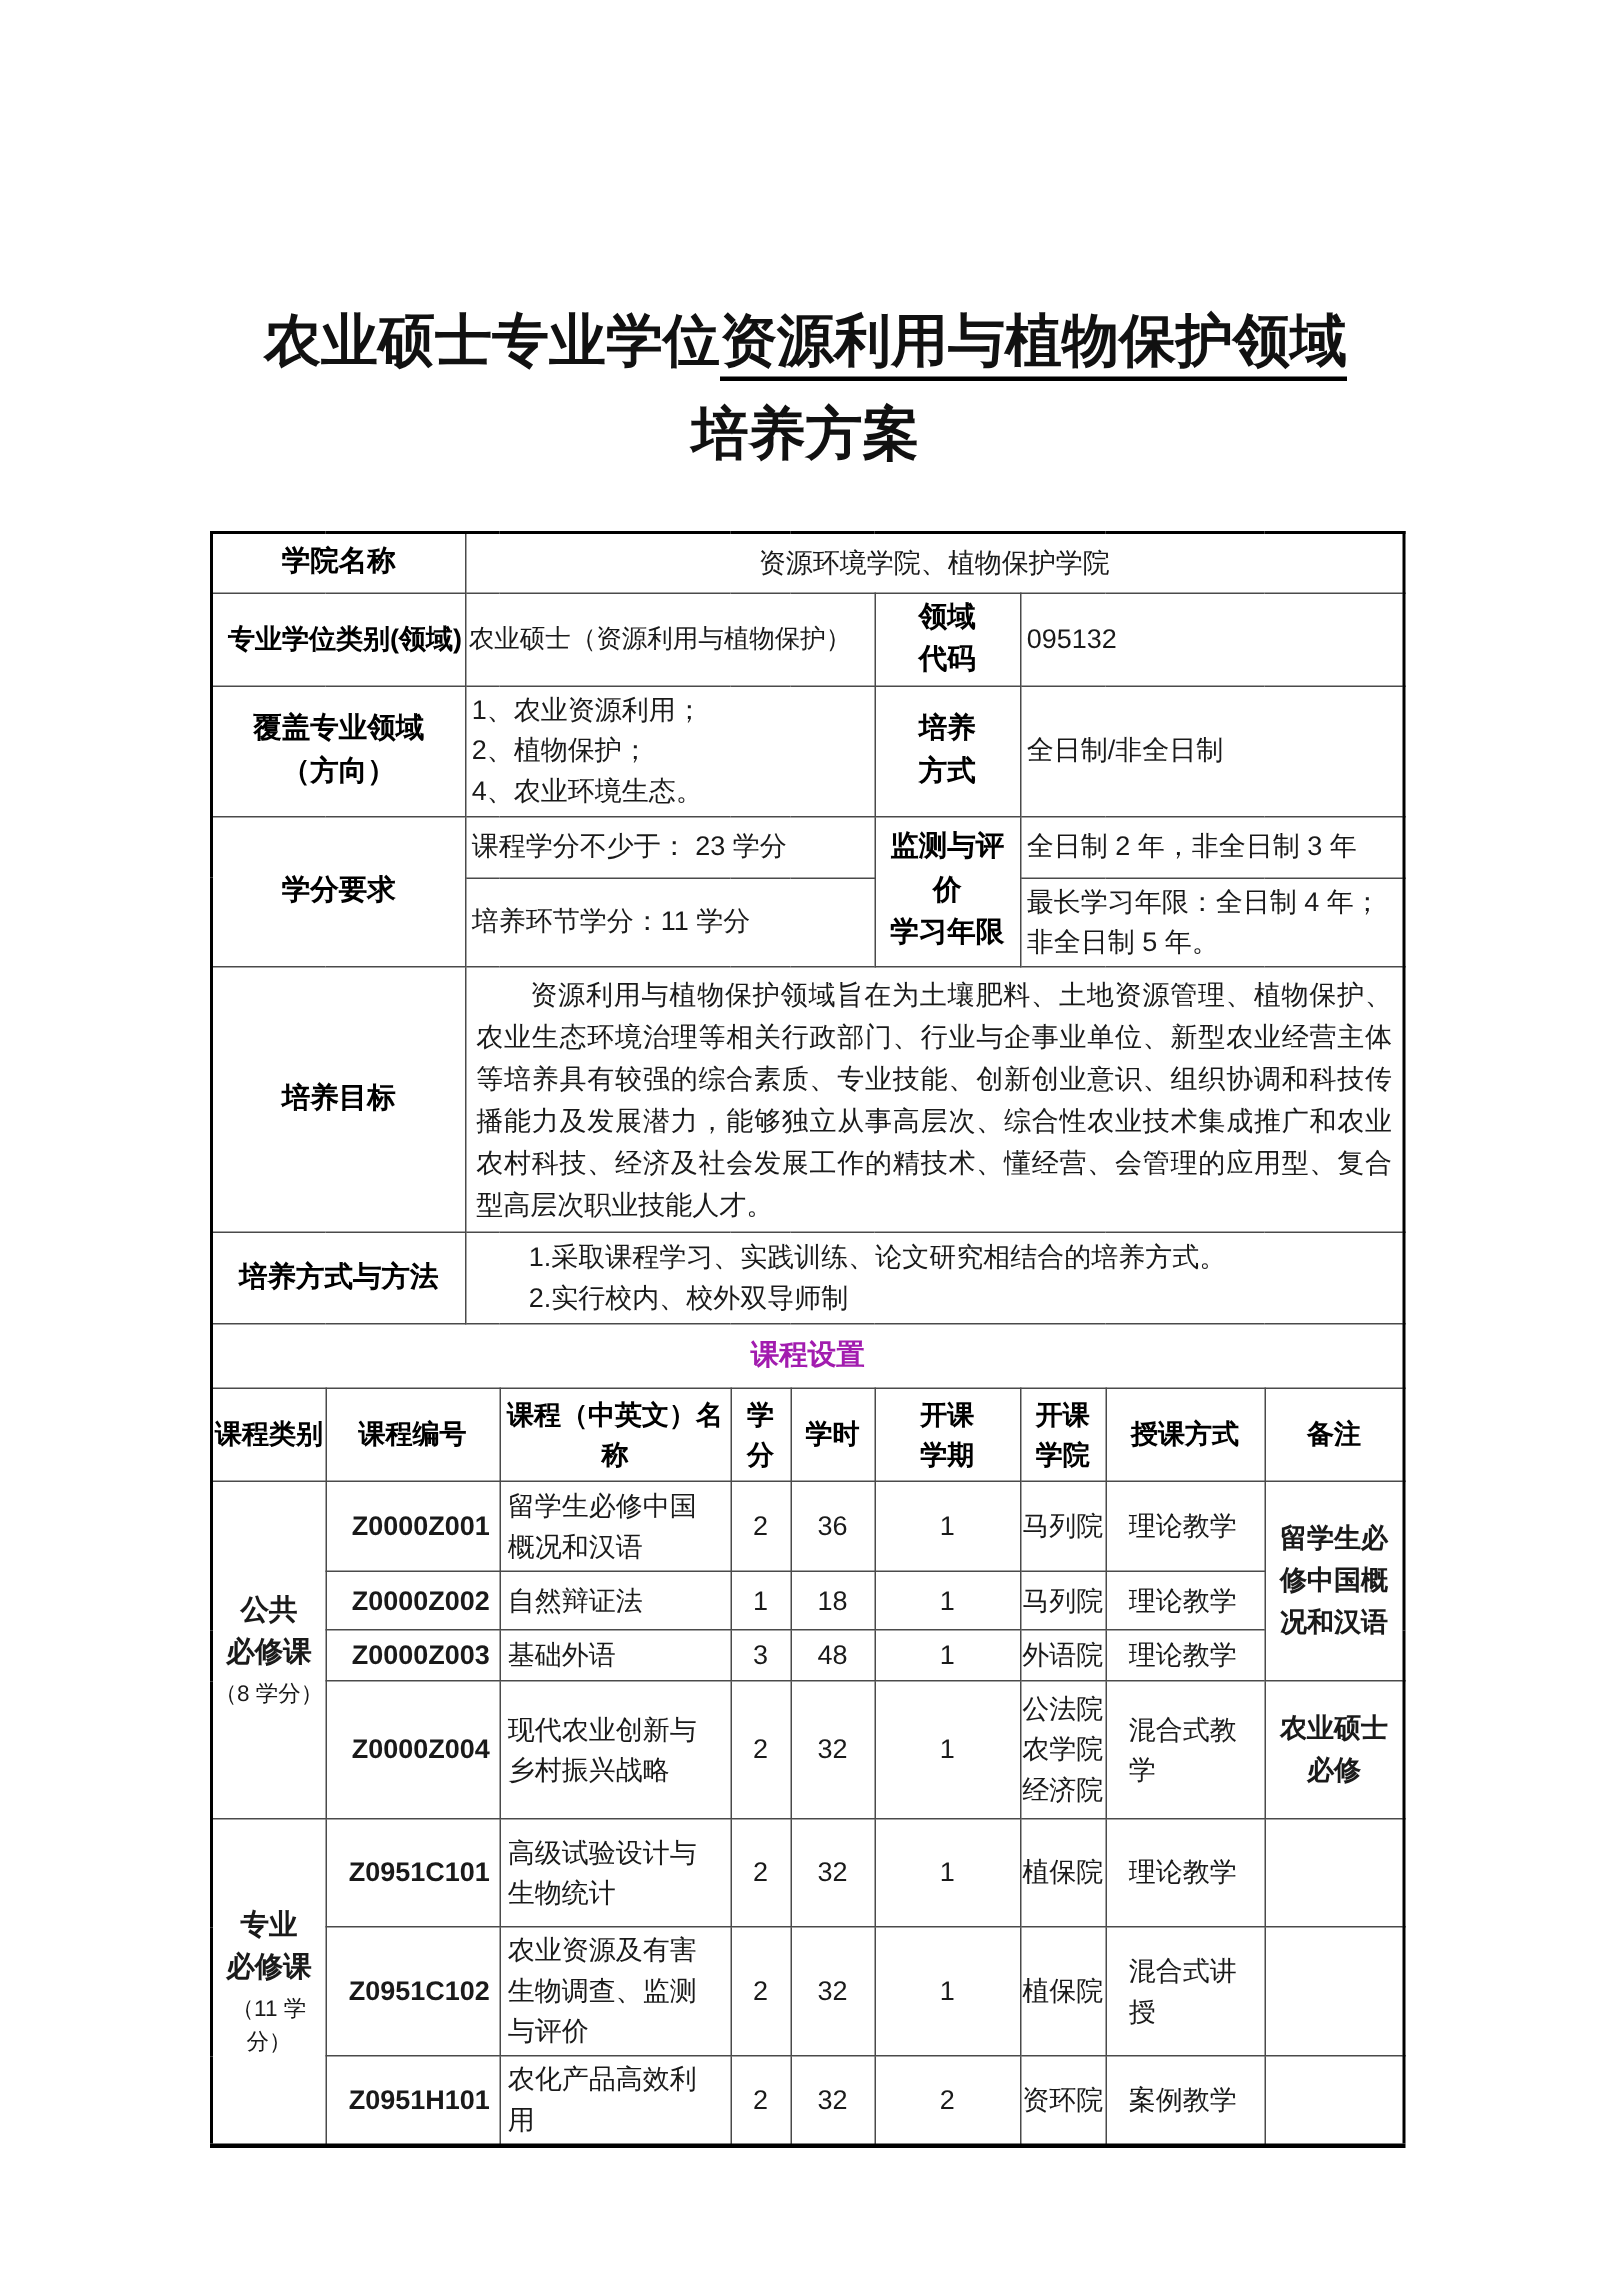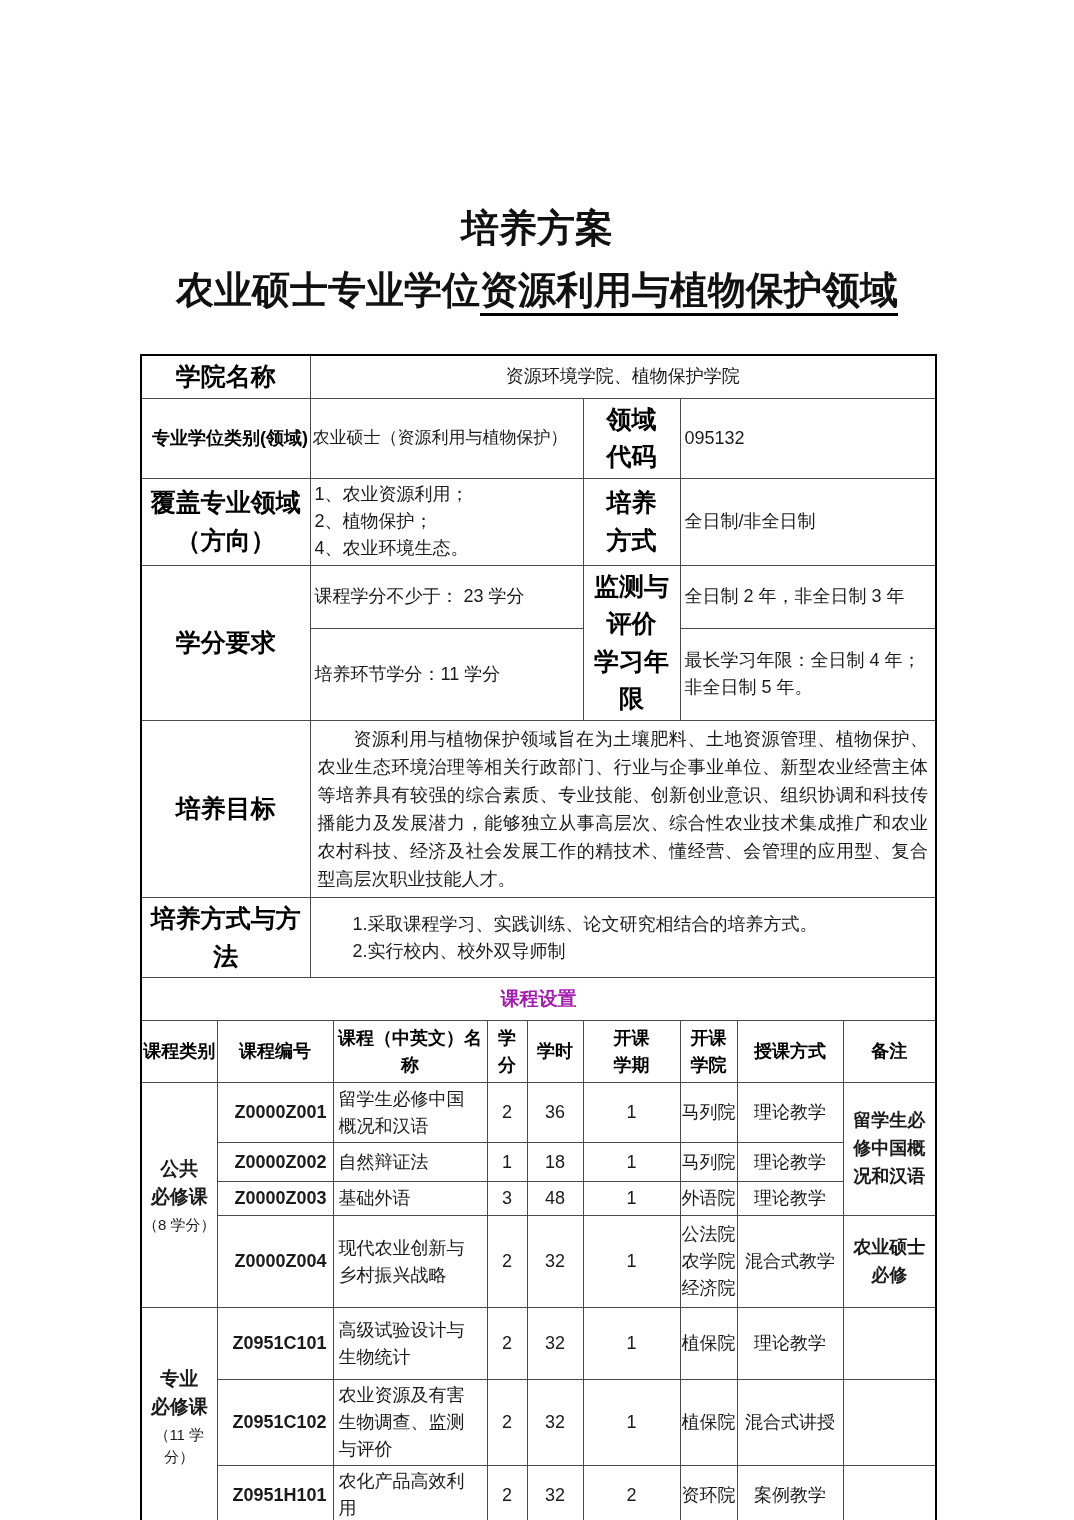--- a/index.html
+++ b/index.html
@@ -18,50 +18,50 @@
   table.doc {
     margin:33px 0 0 140px; width:796px;
     border-collapse:collapse; table-layout:fixed;
     border:2px solid #000; border-bottom-width:3px;
   }
   td {
     border:1px solid #4a4a4a; font-size:18px; color:#1a1a1a;
     vertical-align:middle; padding:2px 4px; line-height:1.5;
     overflow:hidden; word-break:break-all;
   }
-  .lbl { font-weight:bold; text-align:center; padding:2px 1px; font-size:25px; color:#000; }
+  .lbl { font-weight:bold; text-align:center; padding:2px 1px; font-size:19px; color:#000; }
   .tight { font-size:18px; white-space:nowrap; padding:2px 10px; }
   .pre { white-space:pre-line; }
   .val { text-align:left; }
   .center { text-align:center; }
   .squeeze { font-size:17px; white-space:nowrap; padding:2px 2px; }
   .goal { text-align:justify; text-indent:2em; padding:4px 7px; line-height:1.56; }
   .methods { padding:3px 6px; }
   .methods div { margin-left:2em; line-height:1.5; }
   .section-title { font-weight:bold; text-align:center; font-size:19px; color:#a21caf; }
   .hdr { font-size:18px; padding:2px 0; }
   .cat { padding:2px 0; text-align:center; }
   .cat-title { font-weight:bold; white-space:pre-line; font-size:19px; line-height:1.5; }
   .cat-note { font-size:15px; white-space:pre-line; line-height:1.45; margin-top:2px; }
   .code { text-align:right; padding:2px 6px;font-weight:bold; }
   .name { text-align:left; padding:2px 5px; line-height:1.5; }
   .num { text-align:center; padding:2px 0; }
   .college { text-align:center; padding:2px 0; white-space:pre-line; }
-  .mode-cell { text-align:center; padding:2px 0; }
+  .mode-cell { padding:2px 15px; }
   .remark { font-weight:bold; text-align:center; padding:2px 6px; line-height:1.55; }
   .remark-center { text-align:center; }
 </style>
 </head>
 <body>
 
 <div class="page">
 
   <div class="doc-title">
+    <div><span>农业硕士专业学位</span><span class="u">资源利用与植物保护领域</span></div>
     <div>培养方案</div>
-    <div><span>农业硕士专业学位</span><span class="u">资源利用与植物保护领域</span></div>
   </div>
 
   <table class="doc">
     <colgroup>
       <col style="width:76px">
         <col style="width:93px">
         <col style="width:23px">
       <col style="width:154px">
         <col style="width:40px">
         <col style="width:56px">

